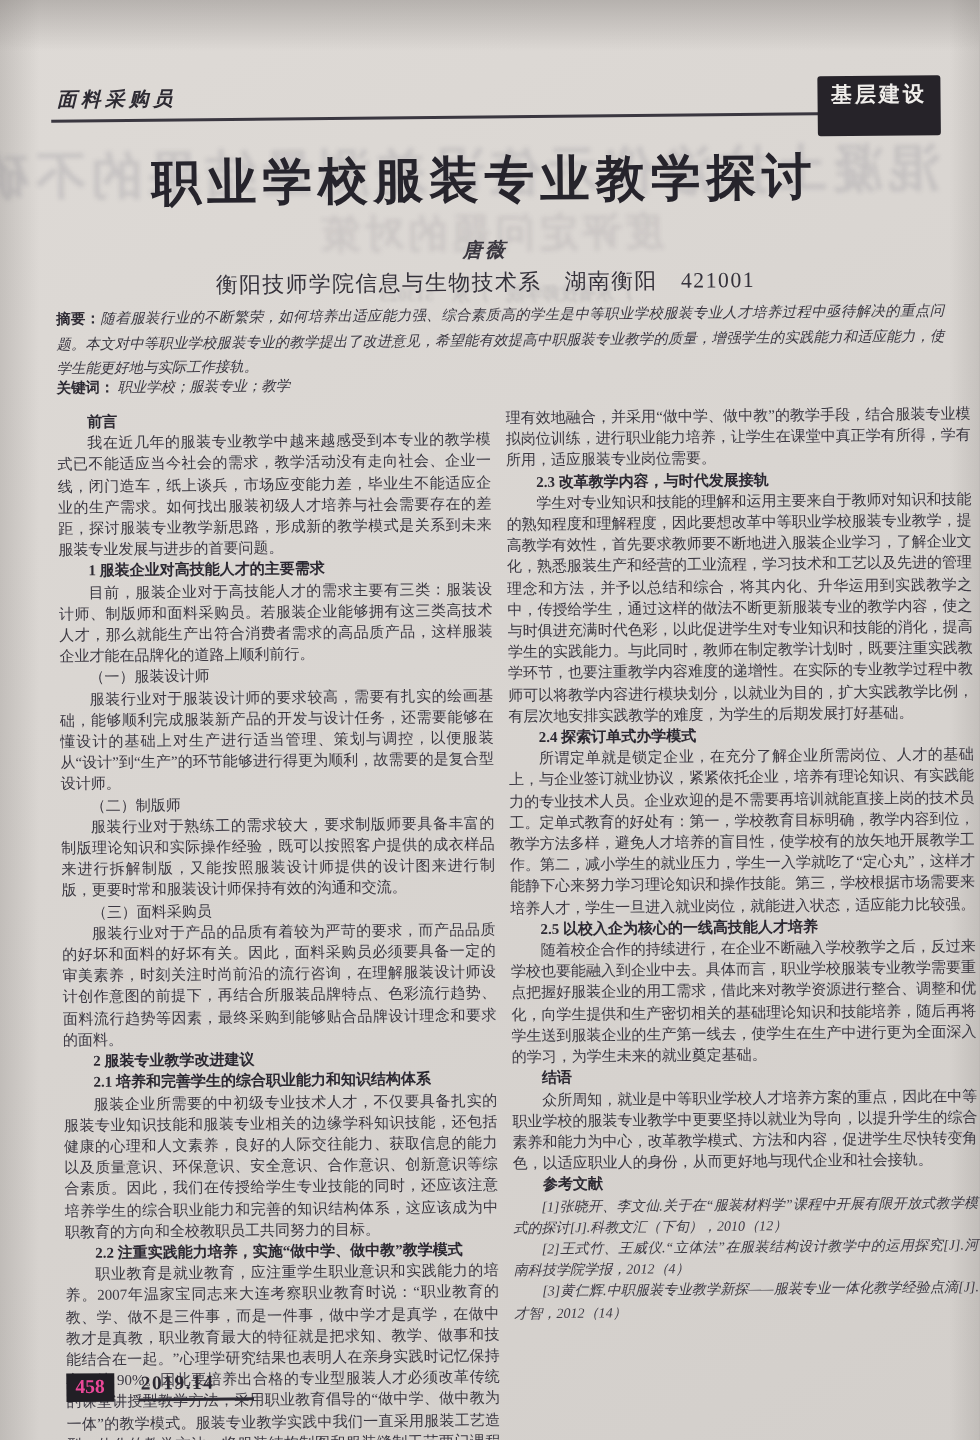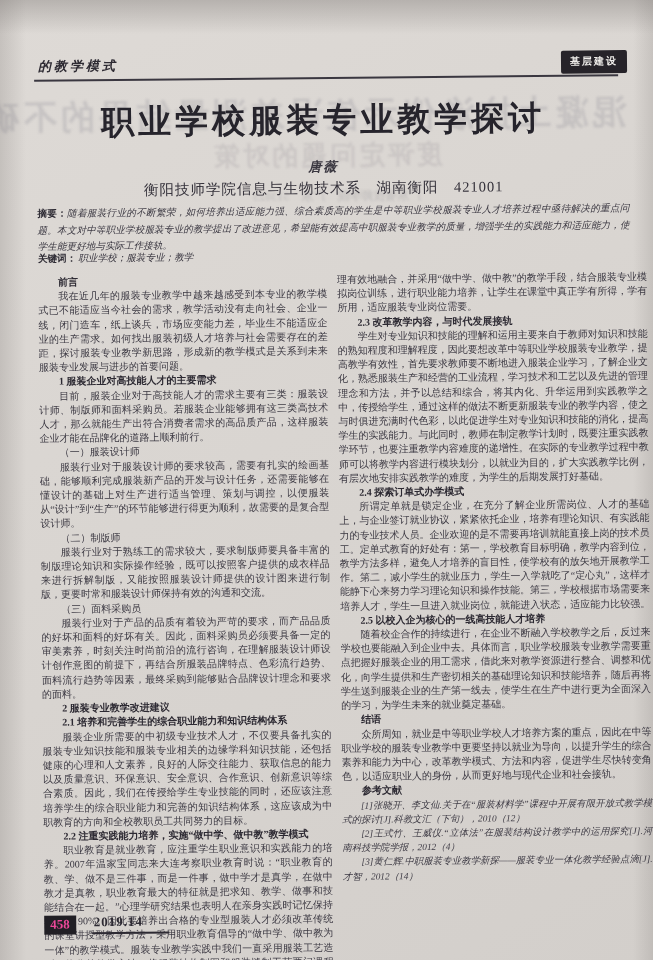--- a/index.html
+++ b/index.html
@@ -12,21 +12,21 @@
       linear-gradient(180deg, rgba(120,115,112,.38) 0px, rgba(120,115,112,0) 34px),
       linear-gradient(90deg, rgba(110,105,102,.22) 0px, rgba(110,105,102,0) 26px),
       linear-gradient(270deg, rgba(110,105,102,.18) 0px, rgba(110,105,102,0) 20px),
       linear-gradient(150deg, #dedad6 0%, #d9d5d1 45%, #d3cfcb 100%);
   }
   .tilt { position:absolute; inset:0; transform:rotate(-0.55deg); transform-origin:50% 50%; color:#35323b; }
 
   
   .hdr-left { position:absolute; left:42px; top:55px; font-size:13px; font-weight:bold; font-style:italic; letter-spacing:3px; color:#2e2b33; }
   .hdr-rule { position:absolute; left:38px; top:77px; width:584px; height:2px; background:#3a3740; }
-  .hdr-badge { position:absolute; right:22px; top:53px; background:#262329; color:#efedea; font-size:10px; font-weight:bold; letter-spacing:2px; padding:4px 9px 5px; border-radius:2px; }
+  .hdr-badge { position:absolute; right:22px; top:53px; background:#262329; color:#efedea; font-size:14px; font-weight:bold; letter-spacing:2px; padding:4px 9px 18px; border-radius:2px; }
 
   
   .title { position:absolute; left:0; top:98px; width:100%; text-align:center; font-size:33px; font-weight:bold; letter-spacing:4px; color:#26242c; }
   .author { position:absolute; left:0; top:158px; width:100%; text-align:center; font-size:13px; font-weight:bold; font-style:italic; color:#3a3740; letter-spacing:2px; }
   .affil { position:absolute; left:0; top:179px; width:100%; text-align:center; font-size:14.5px; color:#34313a; letter-spacing:1px; }
 
   
   .abs { position:absolute; left:40px; top:203px; width:592px; font-size:9.6px; line-height:16.5px; font-style:italic; text-align:justify; color:#3a3741; }
   .abs b, .kw b { font-style:normal; font-weight:bold; color:#2d2a33; }
   .kw { position:absolute; left:40px; top:250px; width:592px; font-size:9.6px; font-style:italic; color:#3a3741; }
@@ -55,21 +55,21 @@
 </head>
 <body>
 
 <div class="sheet">
   <div class="tilt">
 
     <div class="bleed bleed-1">混凝土抗渗仪示值误差测量结果的不确定</div>
     <div class="bleed bleed-2">度评定问题的对策</div>
     <div class="bleed bleed-3">广东省技师学院　广东　513023</div>
 
-    <div class="hdr-left">的教学模式</div>
+    <div class="hdr-left">面料采购员</div>
     <div class="hdr-rule"></div>
     <div class="hdr-badge">基层建设</div>
 
     <div class="title">职业学校服装专业教学探讨</div>
     <div class="author">唐薇</div>
     <div class="affil">衡阳技师学院信息与生物技术系　湖南衡阳　421001</div>
 
     <div class="abs lead">
       <b>摘要：</b><span>随着服装行业的不断繁荣，如何培养出适应能力强、综合素质高的学生是中等职业学校服装专业人才培养过程中亟待解决的重点问题。本文对中等职业学校服装专业的教学提出了改进意见，希望能有效提高中职服装专业教学的质量，增强学生的实践能力和适应能力，使学生能更好地与实际工作接轨。</span>
     </div>

